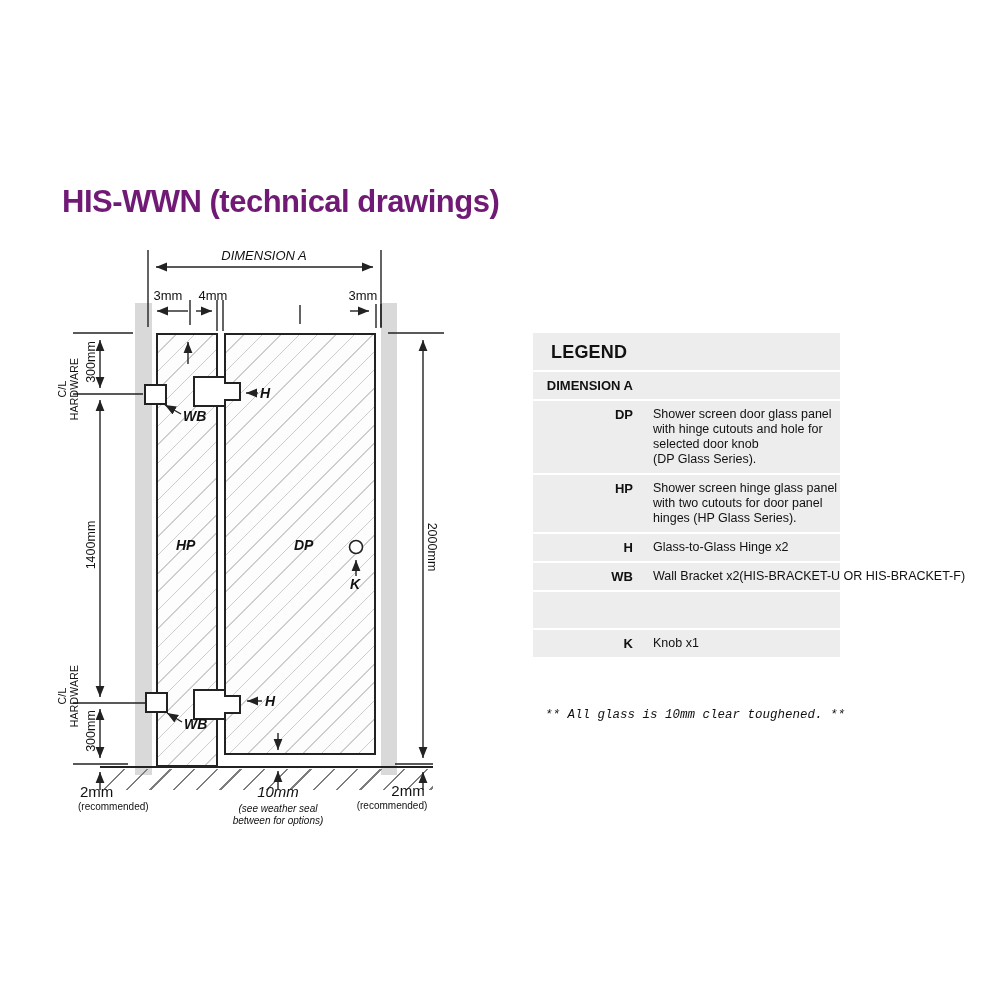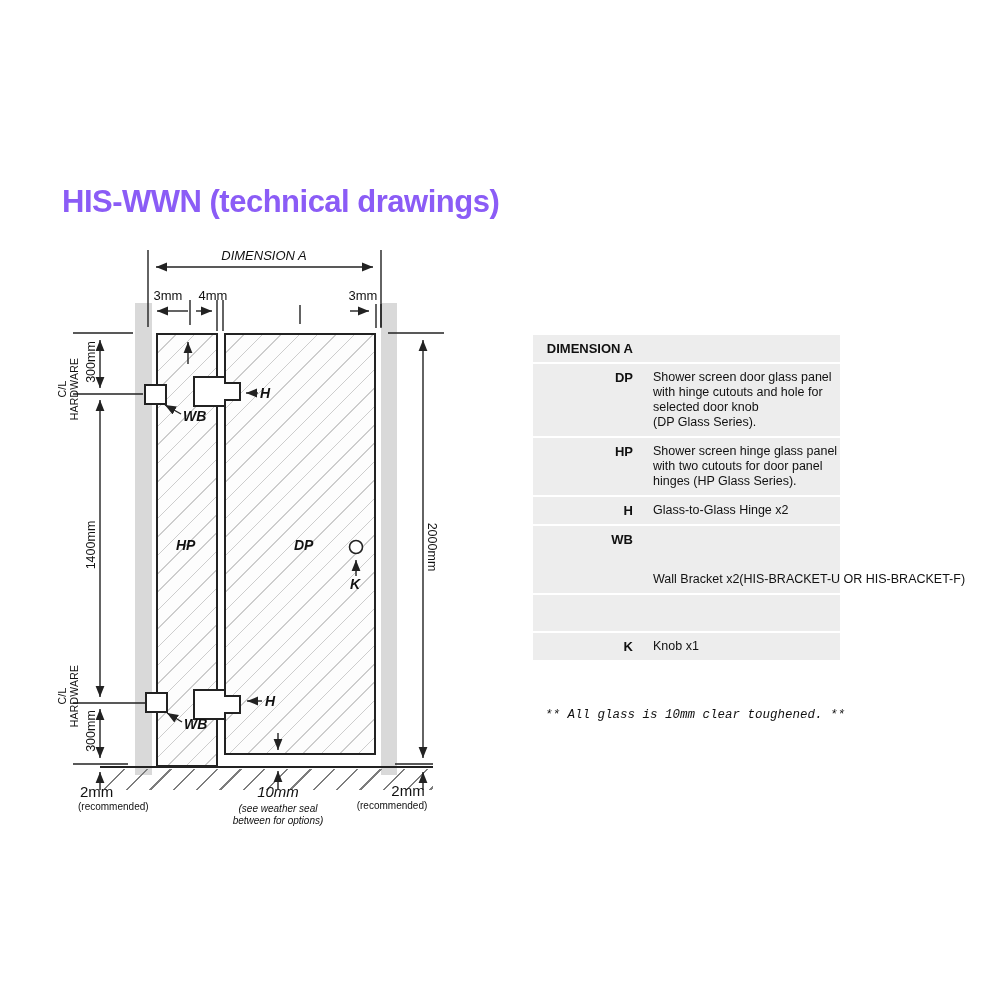--- a/index.html
+++ b/index.html
@@ -5,21 +5,21 @@
   html,body { margin:0; padding:0; background:#ffffff; }
   .stage {
     position:relative; width:1000px; height:1000px; background:#fff;
     font-family:"Liberation Sans", sans-serif; color:#111;
     overflow:hidden;
   }
 
   
   .page-title {
     position:absolute; left:62px; top:184px;
-    font-size:31px; font-weight:700; letter-spacing:-0.5px; color:#8b5cf6;
+    font-size:31px; font-weight:700; letter-spacing:-0.5px; color:#701a75;
     white-space:nowrap;
   }
 
   
   .wall { position:absolute; background:#d9d9d9; }
   .wall-left  { left:135px; top:303px; width:17px; height:472px; }
   .wall-right { left:381px; top:303px; width:16px; height:472px; }
 
   .glass {
     position:absolute; box-sizing:border-box;
@@ -58,21 +58,21 @@
   .legend-header { padding:9px 0 7px 18px; font-size:18px; font-weight:700; letter-spacing:0.2px; }
   .legend-row { display:flex; border-top:2px solid #ffffff; padding:6px 0; }
   .legend-term {
     width:100px; flex:none; text-align:right;
     font-size:13px; font-weight:700; line-height:15px;
   }
   .legend-desc {
     margin-left:20px; flex:none; max-width:195px;
     font-size:12.5px; line-height:15px; white-space:pre-line;
   }
-  .legend-row.nowrap .legend-desc { max-width:none; white-space:pre;margin-top:40px; }
+  .legend-row.nowrap .legend-desc { max-width:none; white-space:pre; }
   .legend-row.empty { min-height:24px; }
   .legend-footnote {
     position:absolute; left:545px; top:708px; width:290px; text-align:center;
     font-size:12.5px; font-style:italic; color:#111; white-space:nowrap;font-family:Liberation Mono, monospace;
   }
 </style>
 </head>
 <body>
 
 <div class="stage">
@@ -177,20 +177,21 @@
   <div class="lbl gap-note" style="left:78px; top:801px;">(recommended)</div>
 
   <div class="lbl gap-big it ctr" style="left:243px; top:783px; width:70px;">10mm</div>
   <div class="lbl gap-note it ctr" style="left:218px; top:803px; width:120px;">(see weather seal</div>
   <div class="lbl gap-note it ctr" style="left:218px; top:815px; width:120px;">between for options)</div>
 
   <div class="lbl gap-big ctr" style="left:383px; top:782px; width:50px;">2mm</div>
   <div class="lbl gap-note ctr" style="left:347px; top:800px; width:90px;">(recommended)</div>
 
   <div class="legend">
+    <div class="legend-header">LEGEND</div>
 
     <div class="legend-row">
       <div class="legend-term">DIMENSION A</div>
     </div>
     <div class="legend-row">
       <div class="legend-term">DP</div>
       <div class="legend-desc">Shower screen door glass panel
 with hinge cutouts and hole for
 selected door knob
 (DP Glass Series).</div>

